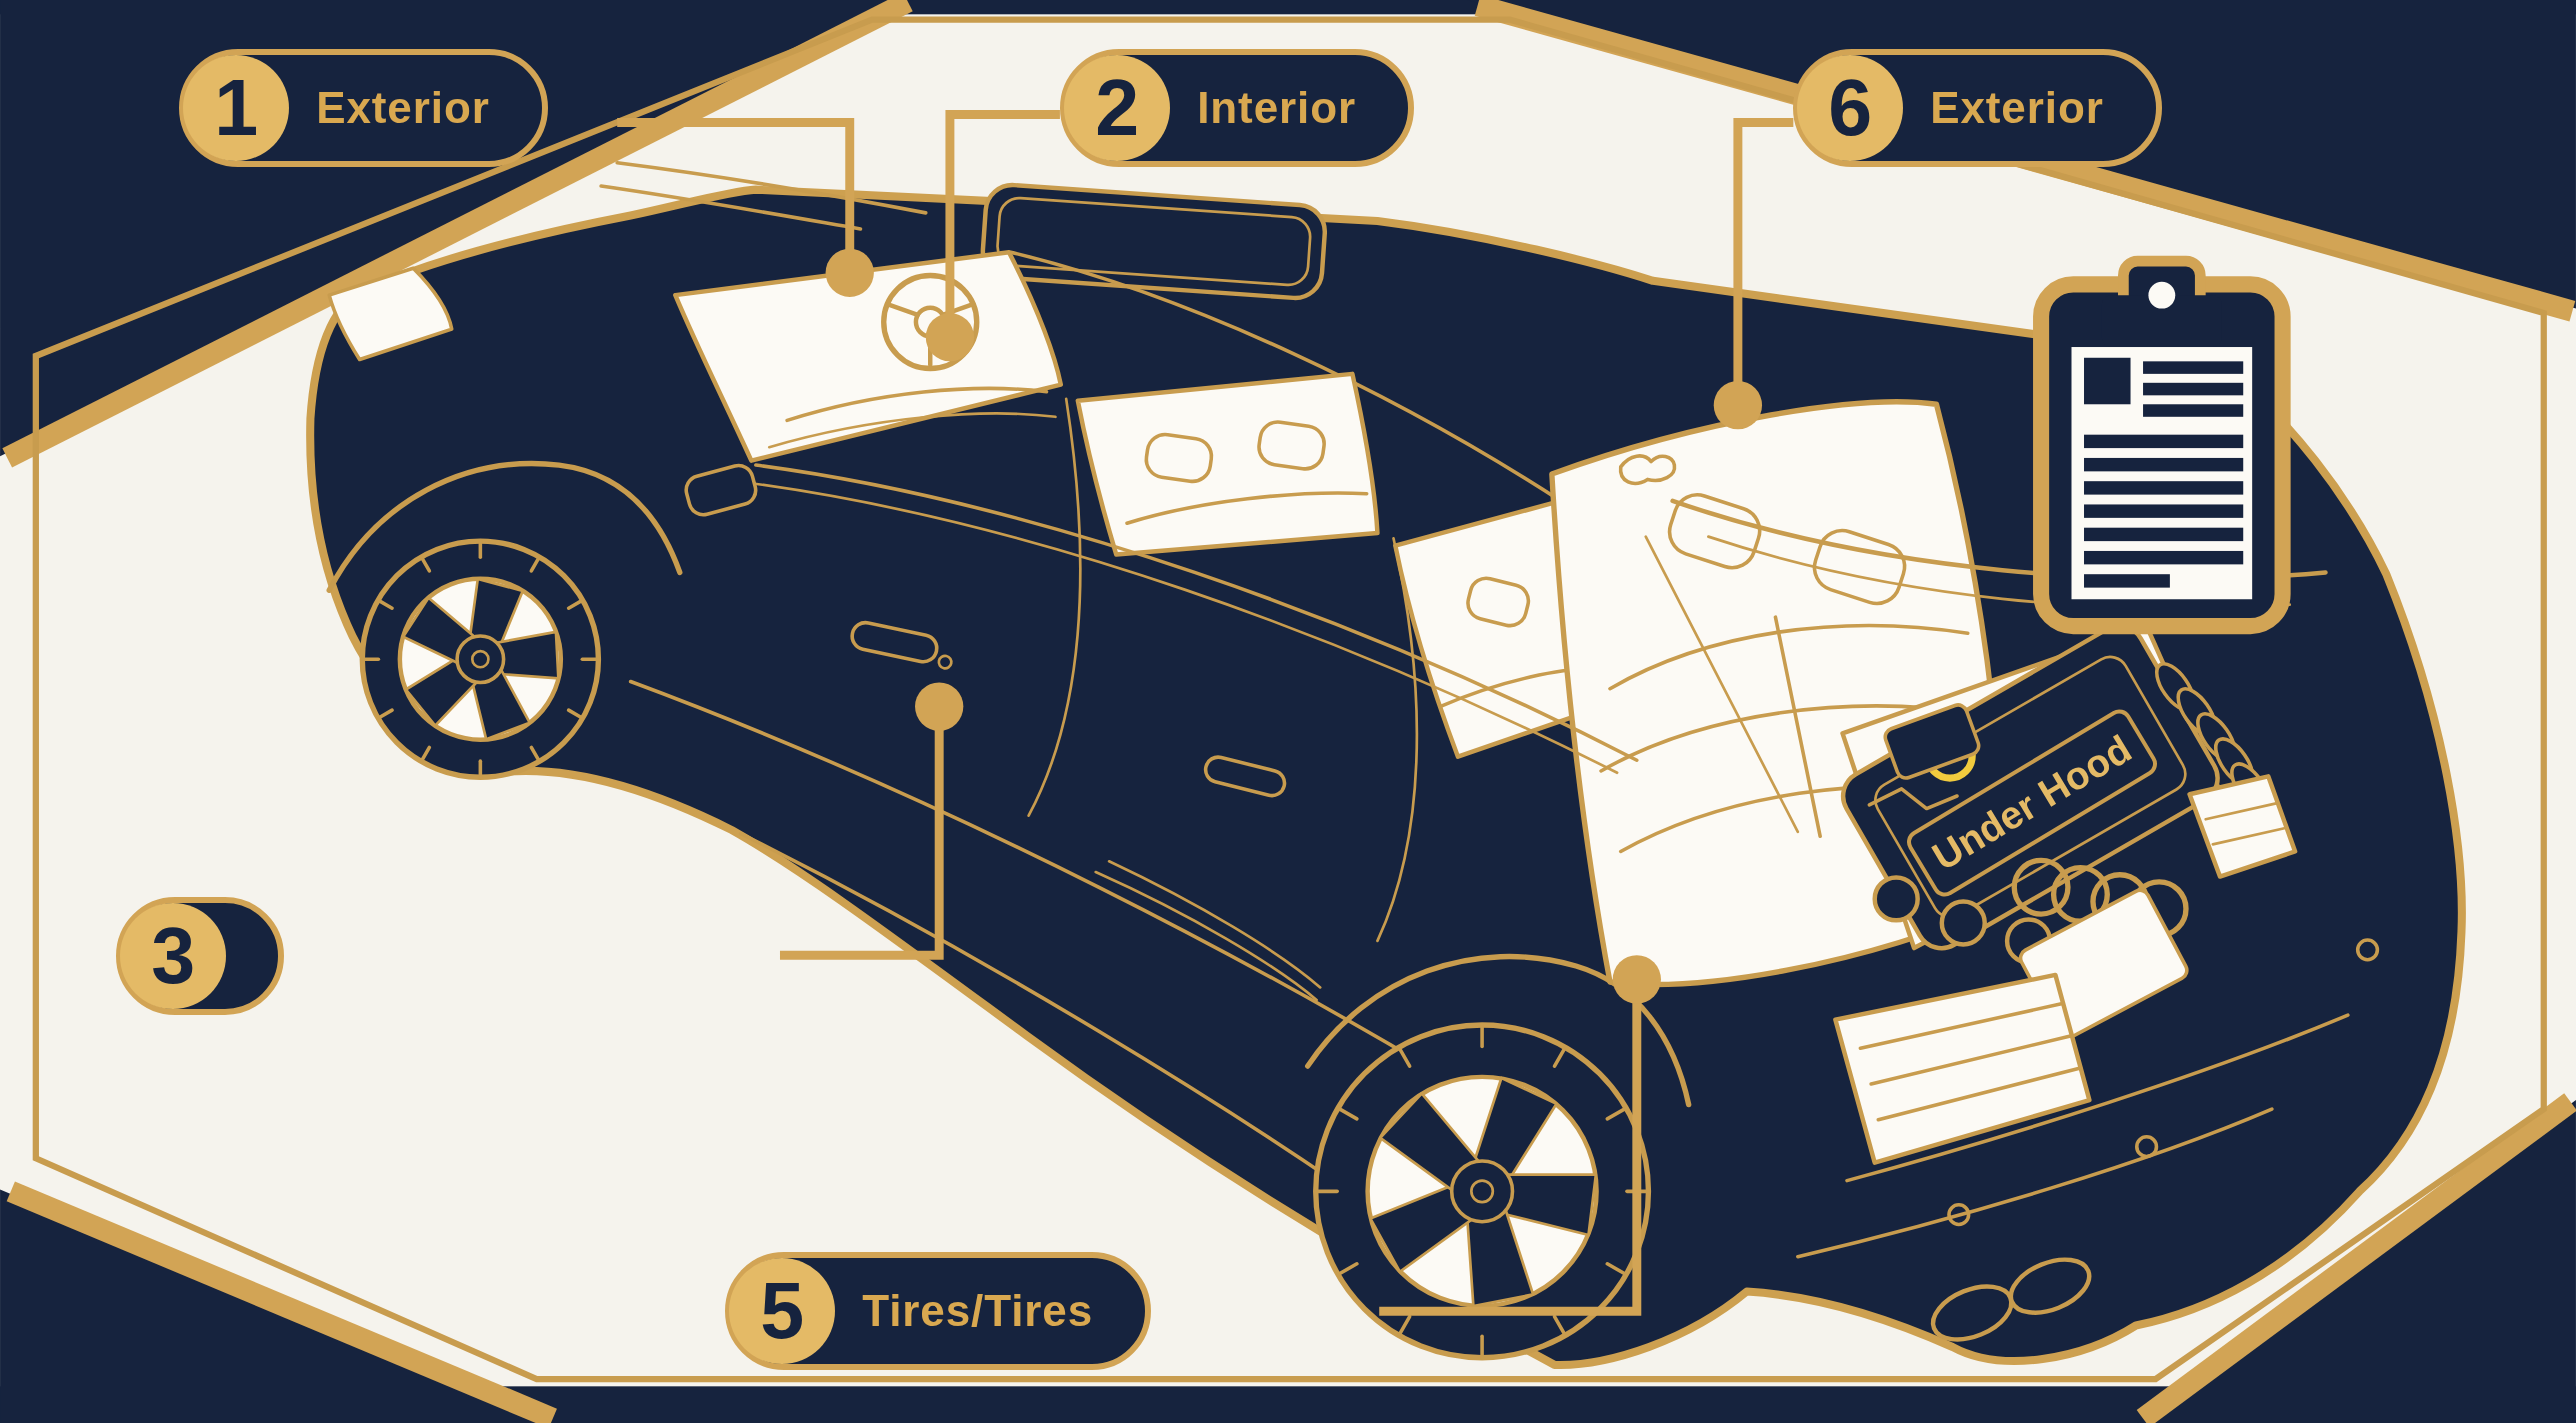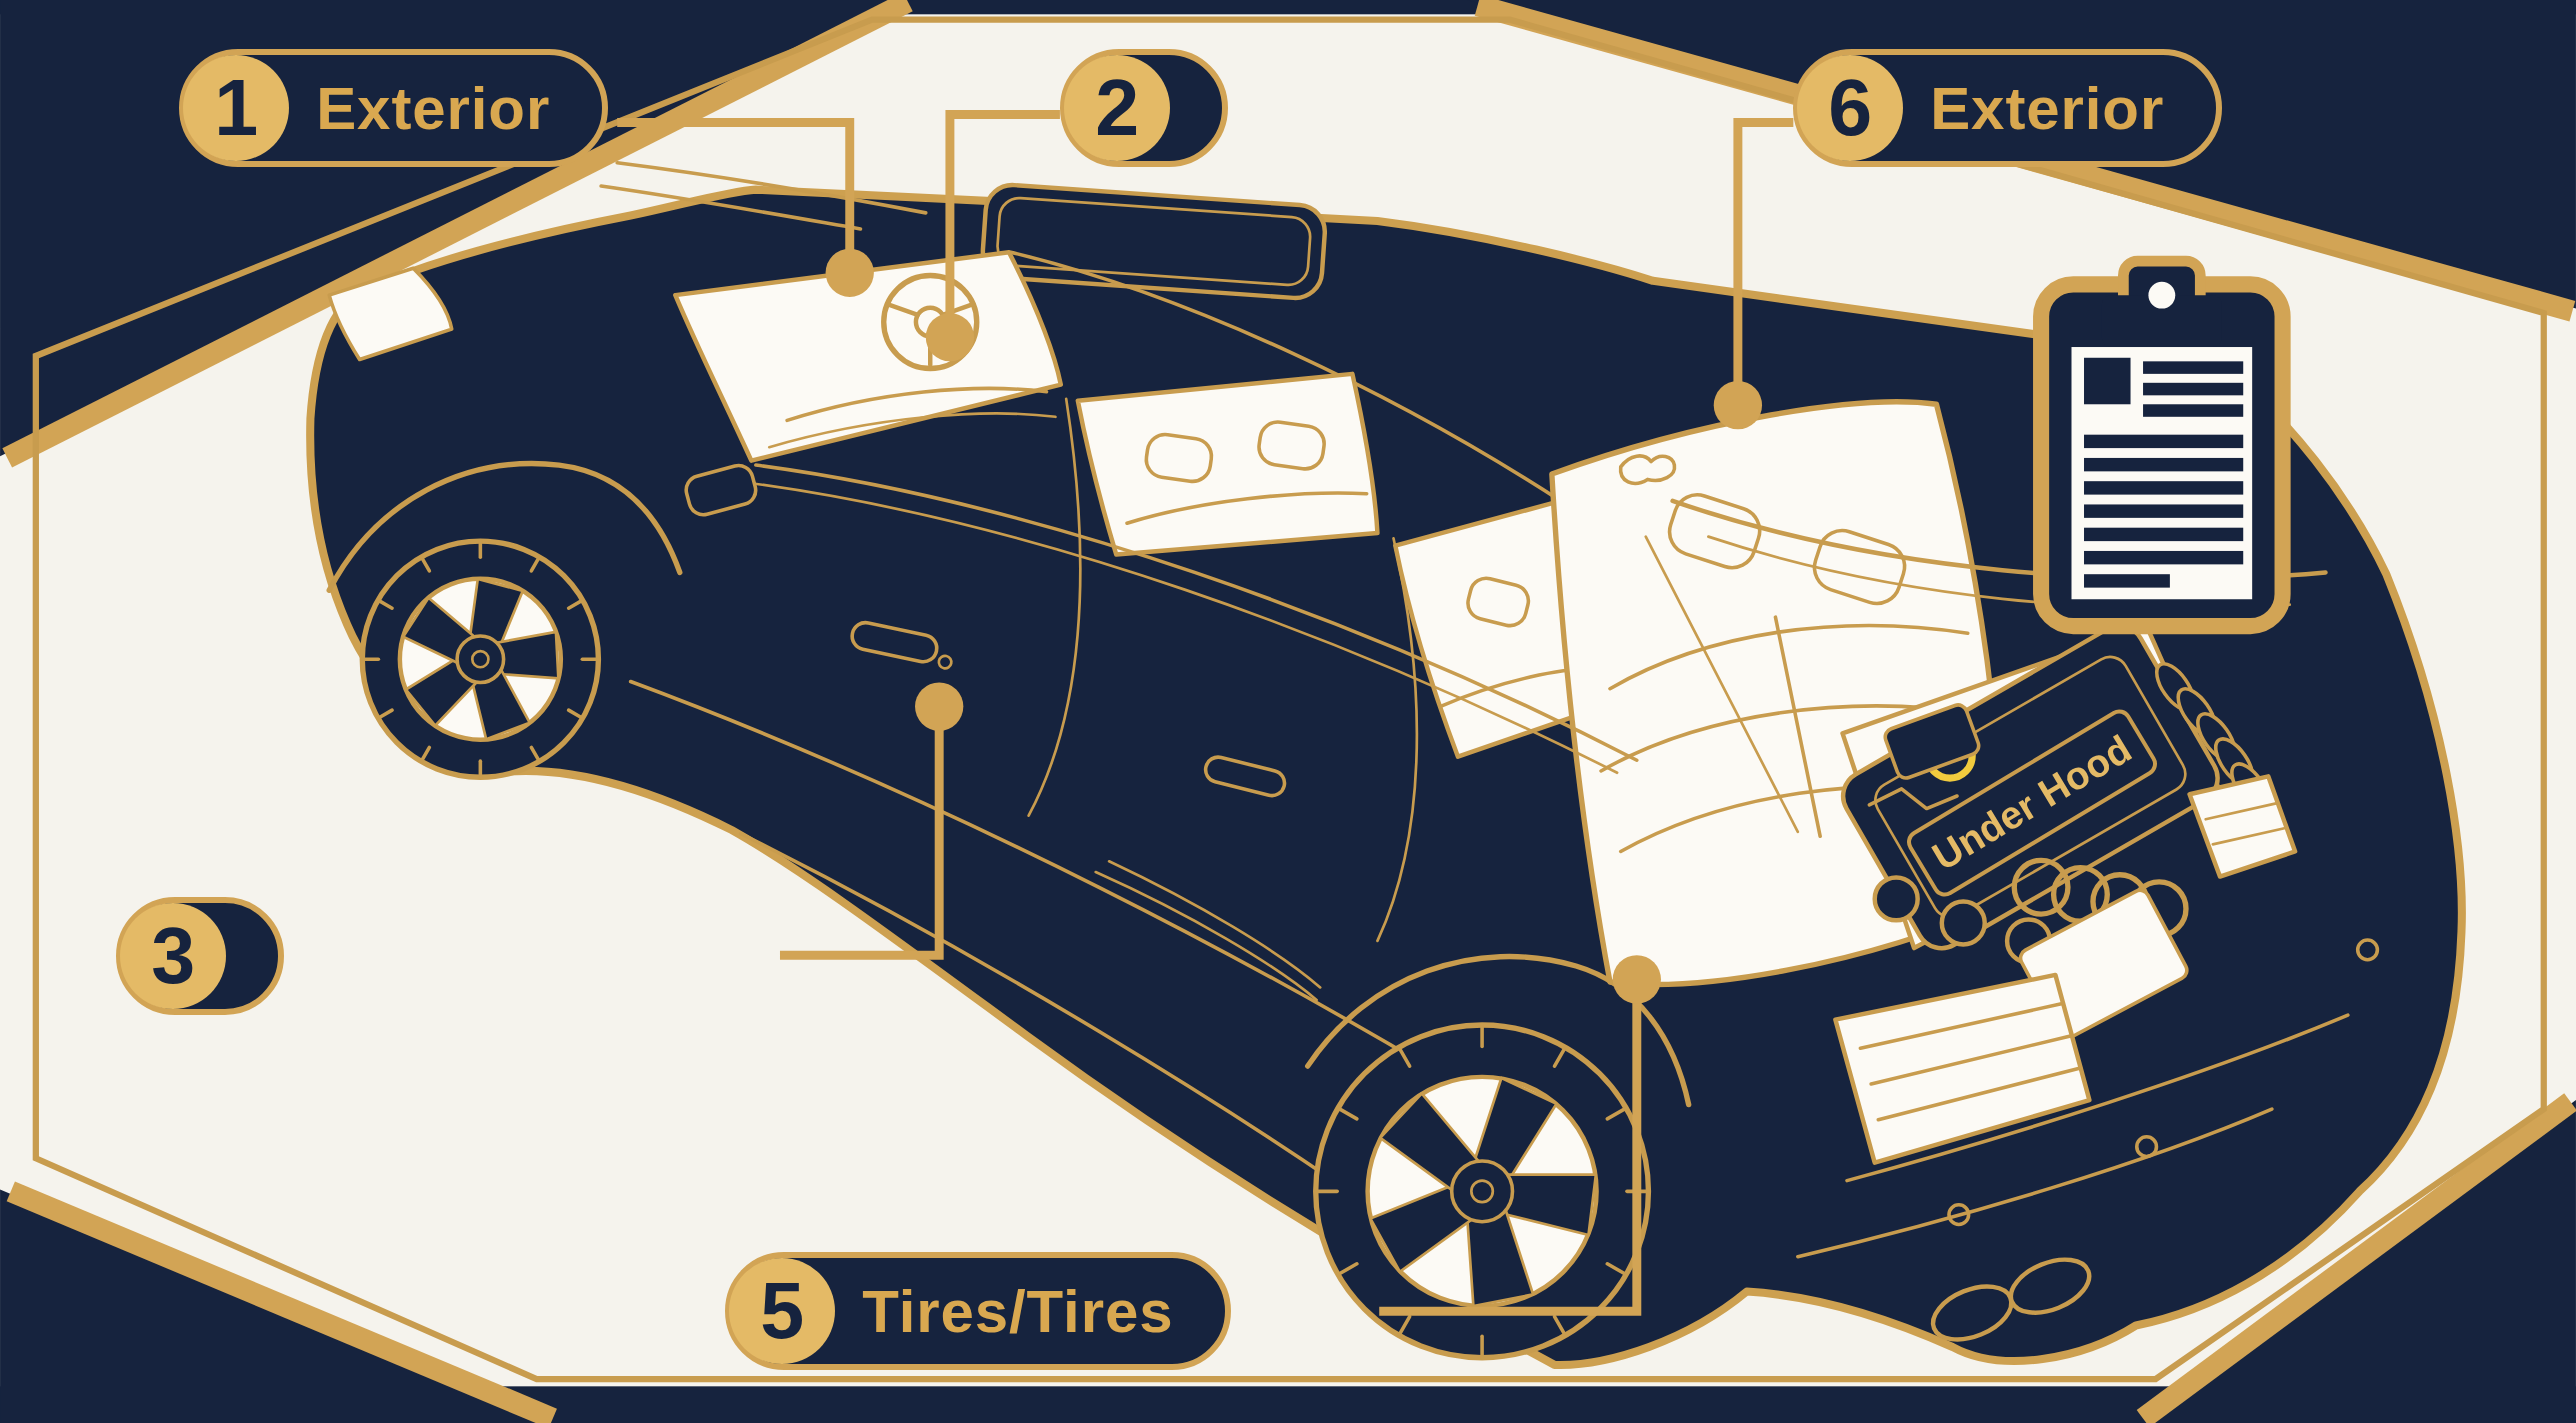--- a/index.html
+++ b/index.html
@@ -6,21 +6,21 @@
   .canvas{position:relative;width:2576px;height:1423px;overflow:hidden;
           background:#F5F3ED;font-family:"Liberation Sans", sans-serif;}
   .layer{position:absolute;left:0;top:0;width:100%;height:100%;}
   
   .badge{position:absolute;display:flex;align-items:center;height:118px;
          background:#16233E;border:6.3px solid #D2A455;border-radius:894px;
          box-sizing:border-box;padding-right:52px;z-index:30;}
   .badge .disc{width:106px;height:106px;border-radius:50%;background:#E4BA66;
          color:#16233E;display:flex;align-items:center;justify-content:center;
          font-weight:bold;font-size:79px;margin-left:-1.8px;flex:0 0 auto;}
-  .badge .lbl{color:#D9A850;font-weight:bold;font-size:60px;margin-left:27px;
+  .badge .lbl{color:#D9A850;font-weight:bold;font-size:44px;margin-left:27px;
          white-space:nowrap;letter-spacing:0.9px;}
   
   .engine-plate{position:absolute;left:1903px;top:766px;width:250px;height:66px;
          transform:rotate(-31deg);transform-origin:center;background:#16233E;
          border:4.5px solid #C89C4E;border-radius:12.5px;display:flex;align-items:center;
          justify-content:center;color:#E4BA66;font-weight:bold;font-size:39px;
          z-index:20;white-space:nowrap;}
 </style>
 </head>
 <body>
@@ -299,20 +299,21 @@
       </g>
     </g>
   </svg>
 
   <div class="badge" style="left:179px;top:49px;">
     <div class="disc">1</div>
     <div class="lbl">Exterior</div>
   </div>
   <div class="badge" style="left:1060px;top:49px;">
     <div class="disc">2</div>
+    <div class="lbl">Interior</div>
   </div>
   <div class="badge" style="left:1793px;top:49px;">
     <div class="disc">6</div>
     <div class="lbl">Exterior</div>
   </div>
   <div class="badge" style="left:116px;top:897px;">
     <div class="disc">3</div>
   </div>
   <div class="badge" style="left:725px;top:1252px;">
     <div class="disc">5</div>

